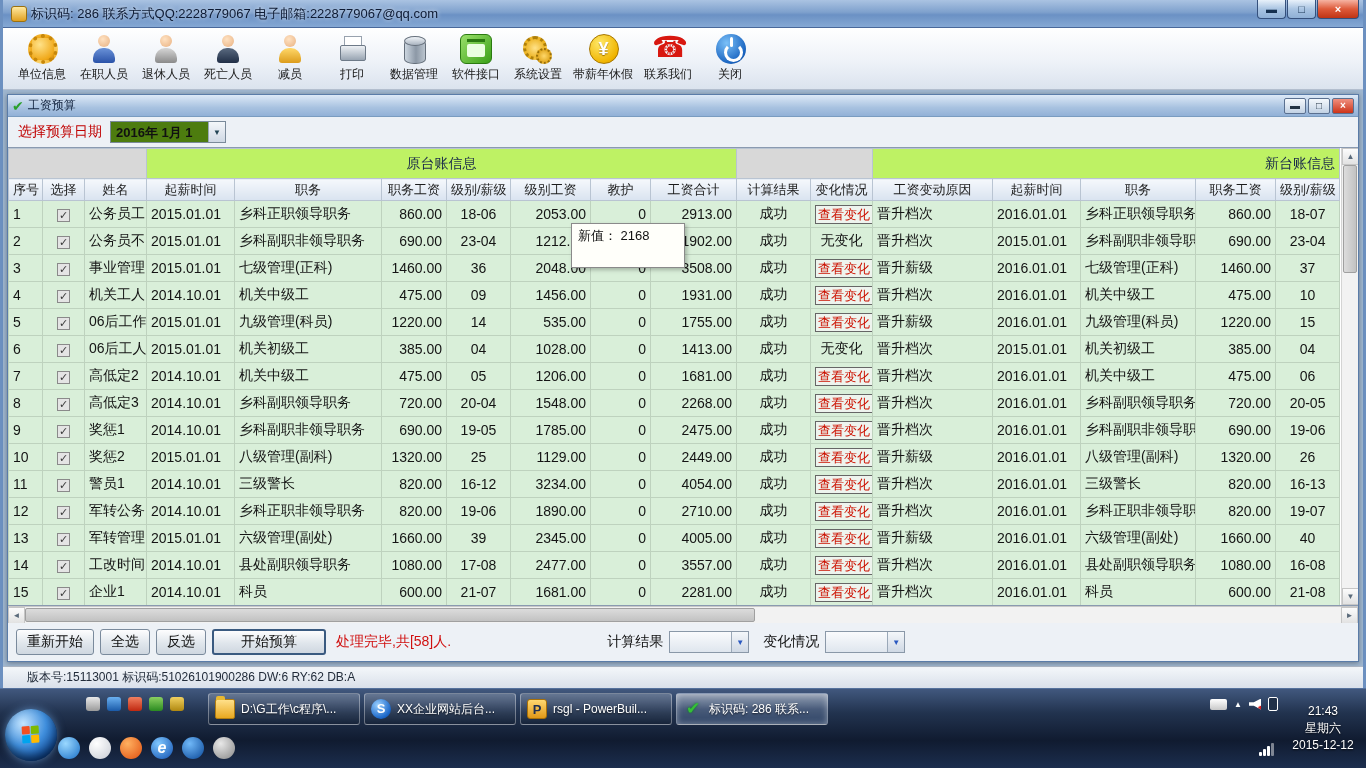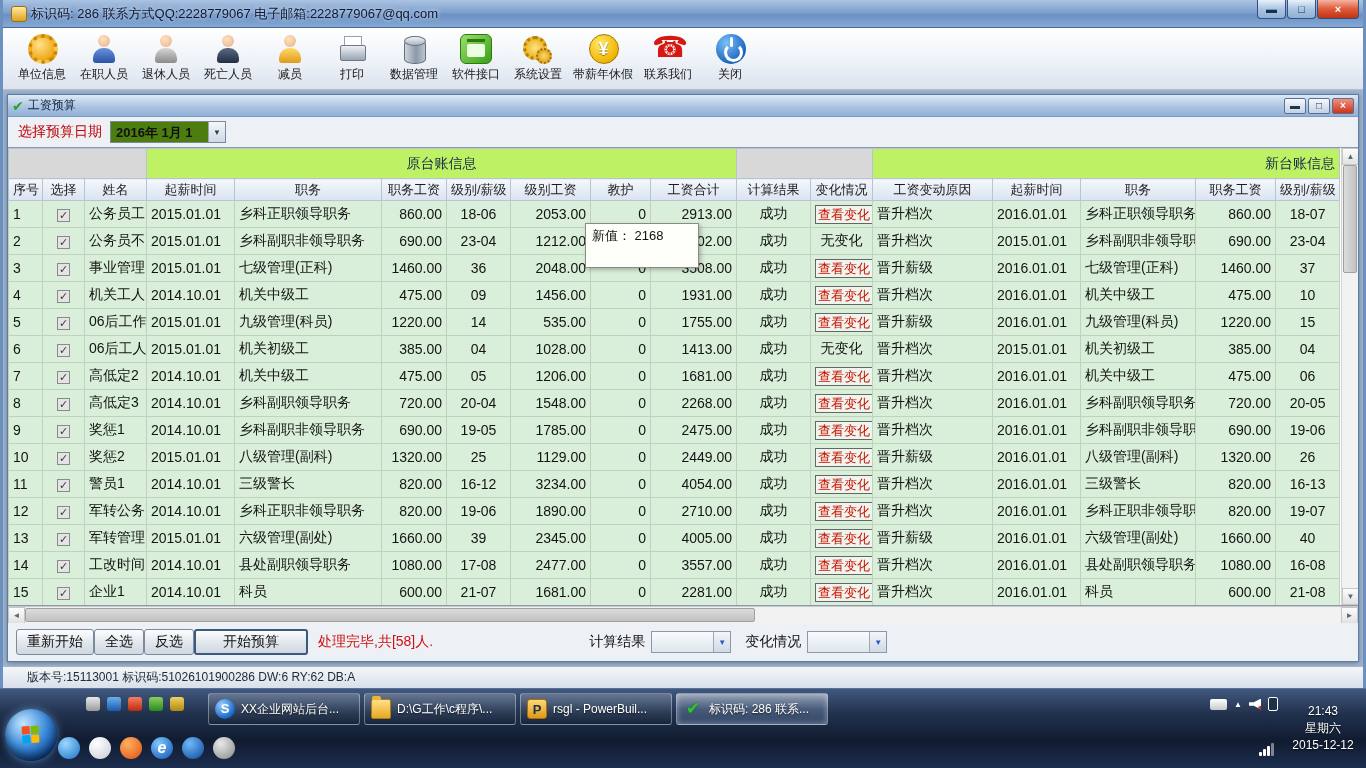--- a/index.html
+++ b/index.html
@@ -97,21 +97,21 @@
 .f-label{font-size:14px;color:#101010;margin-left:8px;}
 .f-label.first{margin-left:150px;}
 .f-combo{width:80px;height:22px;background:linear-gradient(#fafbfd,#dfe6ee);border:1px solid #8a98a8;display:flex;align-items:stretch;cursor:pointer;}
 .f-combo .val{flex:1;}
 .fspacer{flex:1;}
 
 
 .statusbar{height:22px;flex:none;background:linear-gradient(#f4f7fa,#d9e0ea);border-top:1px solid #aeb8c6;display:flex;align-items:center;padding:0 24px;font-size:12px;color:#222c3a;}
 
 
-.tooltip{position:absolute;left:585px;top:223px;width:114px;height:45px;background:#fffffa;border:1px solid #8a8a8a;box-shadow:2px 2px 4px rgba(0,0,0,.25);z-index:60;padding:3px 6px;font-size:13px;color:#101010;}
+.tooltip{position:absolute;left:571px;top:223px;width:114px;height:45px;background:#fffffa;border:1px solid #8a8a8a;box-shadow:2px 2px 4px rgba(0,0,0,.25);z-index:60;padding:3px 6px;font-size:13px;color:#101010;}
 
 
 .taskbar{position:absolute;left:0;right:0;bottom:0;height:80px;background:linear-gradient(#41587e,#22334f 30%,#101b30 65%,#1c2e4e);border-top:1px solid #55719c;}
 .start-orb{position:absolute;left:5px;bottom:7px;width:52px;height:52px;border-radius:50%;background:radial-gradient(circle at 35% 28%,#c4e5ff,#3f8edc 45%,#0a3f8a 80%,#062a60);box-shadow:inset 0 -5px 9px rgba(0,0,0,.45),0 0 8px rgba(130,190,255,.55);cursor:pointer;}
 .orb-flag{position:absolute;left:17px;top:17px;width:17px;height:17px;display:grid;grid-template-columns:1fr 1fr;grid-template-rows:1fr 1fr;gap:1px;transform:rotate(-3deg);}
 .orb-flag span{border-radius:1px;}
 .orb-flag .f1{background:#f25022;}.orb-flag .f2{background:#7fba00;}
 .orb-flag .f3{background:#00a4ef;}.orb-flag .f4{background:#ffb900;}
 .tb-minirow{position:absolute;left:86px;top:8px;display:flex;gap:7px;}
 .mini-ico{width:14px;height:14px;border-radius:3px;cursor:pointer;}
@@ -591,21 +591,21 @@
         </div>
 
         <div class="hscroll">
           <div class="harrow">◄</div>
           <div class="hthumb"></div>
           <div class="hfill"></div>
           <div class="harrow">►</div>
         </div>
 
         <div class="child-footer">
-          <div id="footer-buttons" style="display:flex;gap:0;">
+          <div id="footer-buttons" style="display:flex;gap:6px;">
               <button class="btn">重新开始</button>
               <button class="btn">全选</button>
               <button class="btn">反选</button>
               <button class="btn primary">开始预算</button>
             </div>
           <span class="footer-status">处理完毕,共[58]人.</span>
           <span class="f-label first">计算结果</span>
           <div class="f-combo">
             <span class="val"></span>
             <span class="combo-arrow blue">▼</span>
@@ -639,26 +639,26 @@
     </div>
     <div class="tb-minirow">
       <span class="mini-ico mi-1"></span>
       <span class="mini-ico mi-2"></span>
       <span class="mini-ico mi-3"></span>
       <span class="mini-ico mi-4"></span>
       <span class="mini-ico mi-5"></span>
     </div>
     <div class="tb-buttons" id="tbbuttons">
         <div class="tb-btn">
+          <span class="tbi tbi-folder"></span>
+          <span class="lbl">D:\G工作\c程序\...</span>
+        </div>
+        <div class="tb-btn">
           <span class="tbi tbi-s"></span>
           <span class="lbl">XX企业网站后台...</span>
-        </div>
-        <div class="tb-btn">
-          <span class="tbi tbi-folder"></span>
-          <span class="lbl">D:\G工作\c程序\...</span>
         </div>
         <div class="tb-btn">
           <span class="tbi tbi-pb"></span>
           <span class="lbl">rsgl - PowerBuil...</span>
         </div>
         <div class="tb-btn active">
           <span class="tbi tbi-check"></span>
           <span class="lbl">标识码: 286 联系...</span>
         </div>
       </div>

